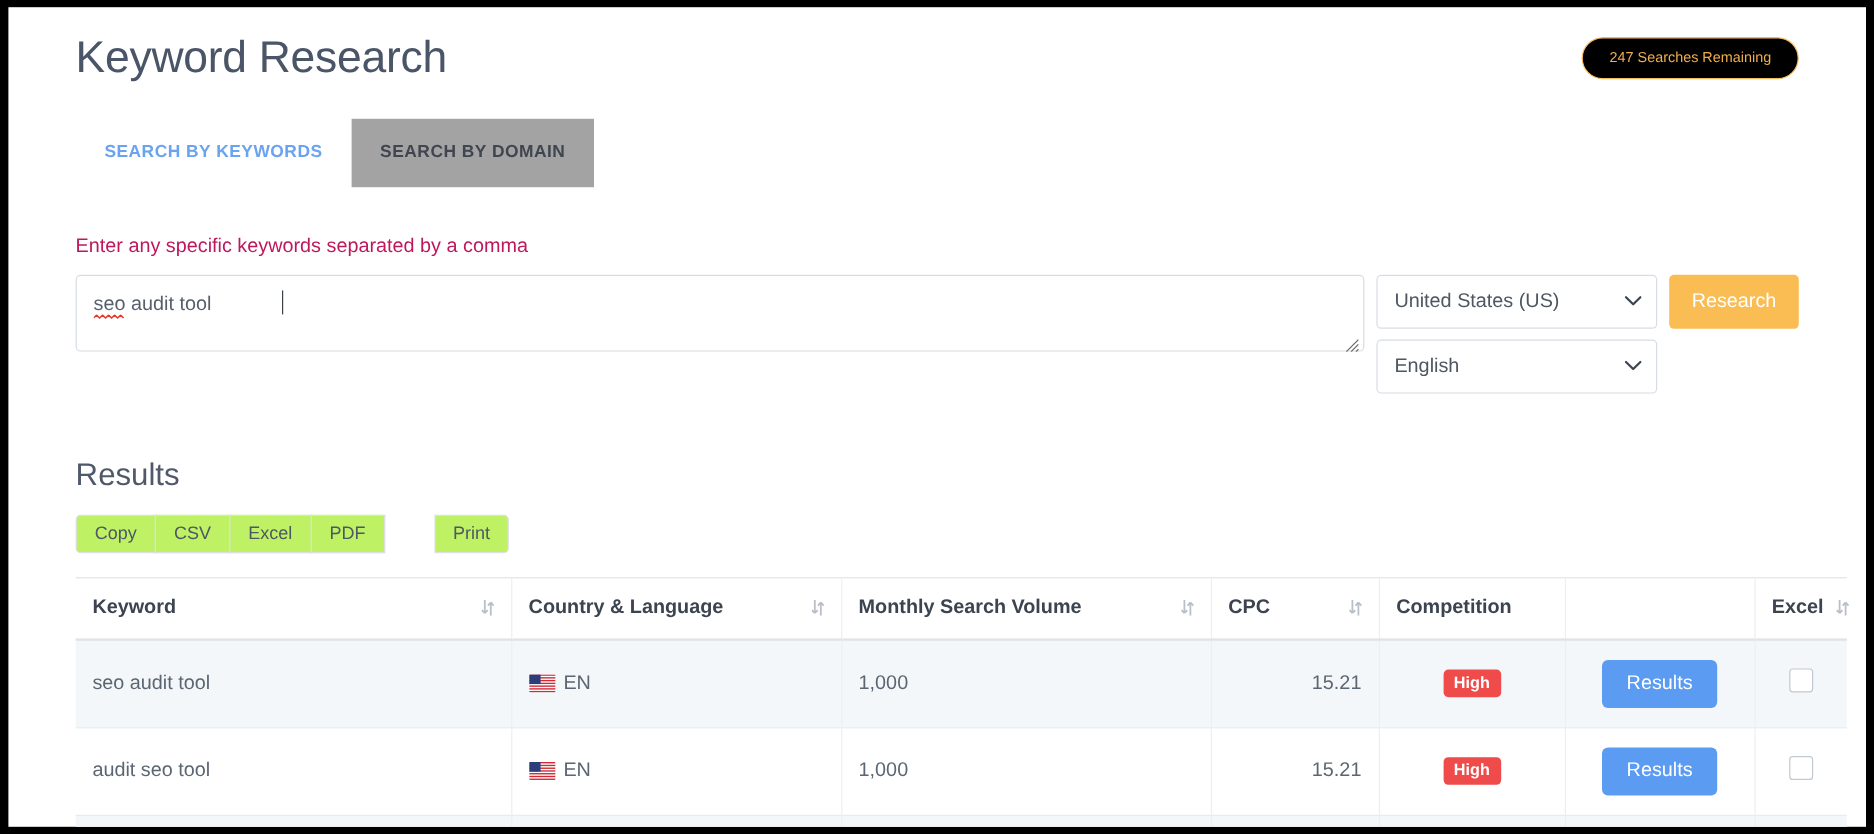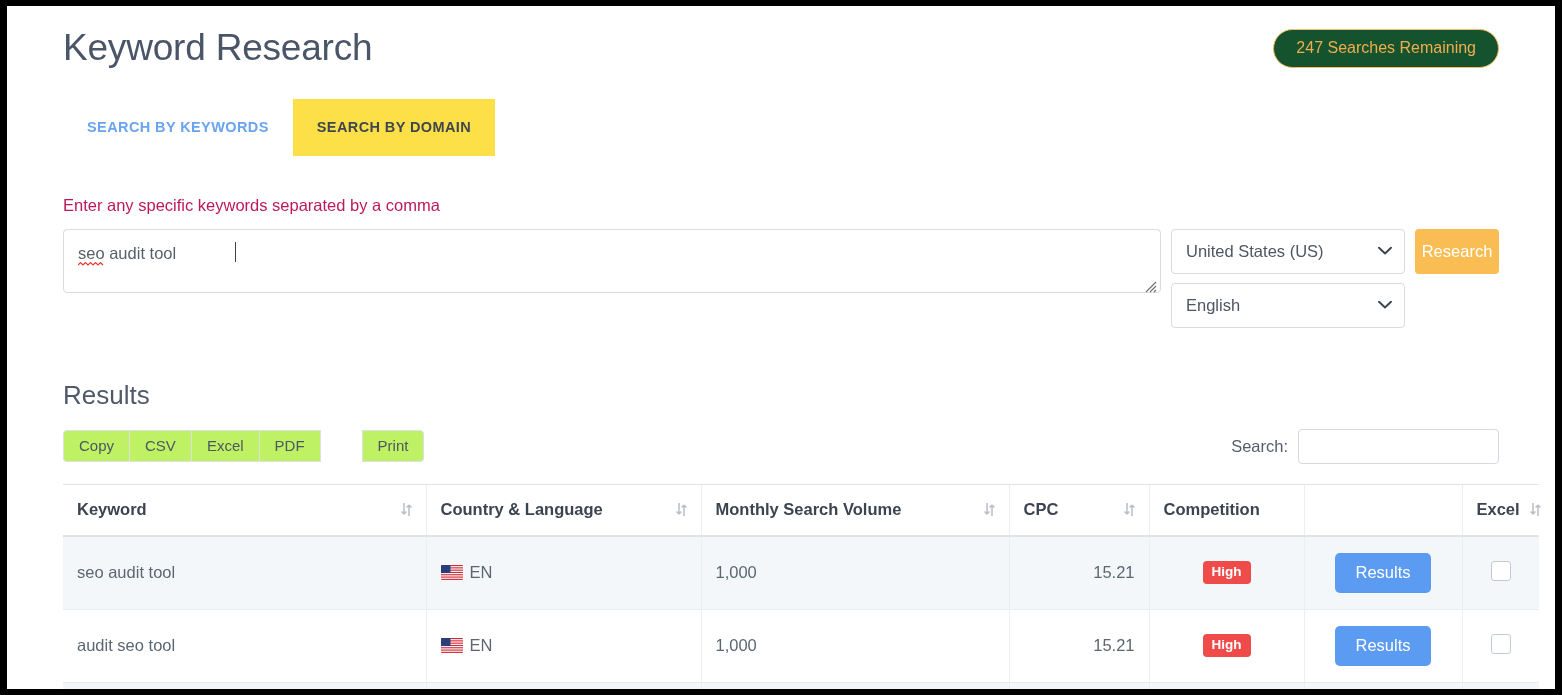--- a/index.html
+++ b/index.html
@@ -33,22 +33,22 @@
     font-weight: 400;
     color: #4a5568;
     letter-spacing: -0.2px;
     line-height: 1.1;
   }
   .quota-badge {
     border: 1px solid #f6bd61;
     color: #f0ad4e;
     border-radius: 40px;
     padding: 9px 22px 10px;
-    font-size: 16px;
-    background: #14532d;
+    font-size: 12px;
+    background: #000000;
     white-space: nowrap;
   }
 
   
   .tabs {
     display: flex; align-items: stretch;
     margin-top: 30px;
     height: 57px;
   }
   .tab {
@@ -58,21 +58,21 @@
     font-weight: 700;
     letter-spacing: 0.4px;
     color: #6aa3ef;
     background: transparent;
     border: none;
     font-family: inherit;
     cursor: pointer;
   }
   .tab.active {
     color: #40464f;
-    background: #fde047;
+    background: #a3a3a3;
   }
 
   
   .helper-text {
     margin-top: 40px;
     font-size: 16.5px;
     color: #be185d;
   }
   .form-row {
     display: flex;
@@ -140,21 +140,21 @@
     outline: none;
     cursor: pointer;
   }
   .chev {
     position: absolute;
     right: 13px; top: 50%;
     transform: translateY(-50%);
     pointer-events: none;
   }
   .research-btn {
-    width: 84px;
+    width: 108px;
     height: 45px;
     background: #f9bd54;
     border: none;
     border-radius: 4px;
     color: #ffffff;
     font-size: 16.5px;
     font-family: inherit;
     cursor: pointer;
   }
 
@@ -334,24 +334,20 @@
   <div class="results-title">Results</div>
 
   <div class="tools-row">
     <div class="btn-group">
       <button>Copy</button>
       <button>CSV</button>
       <button>Excel</button>
       <button>PDF</button>
       <button>Print</button>
     </div>
-    <div class="search-box">
-      <span class="search-label">Search:</span>
-      <input type="text" placeholder="" style="">
-    </div>
   </div>
 
   <table class="results-table">
     <colgroup>
       <col class="col-kw">
           <col class="col-cl">
           <col class="col-msv">
           <col class="col-cpc">
       <col class="col-comp">
           <col class="col-act">

